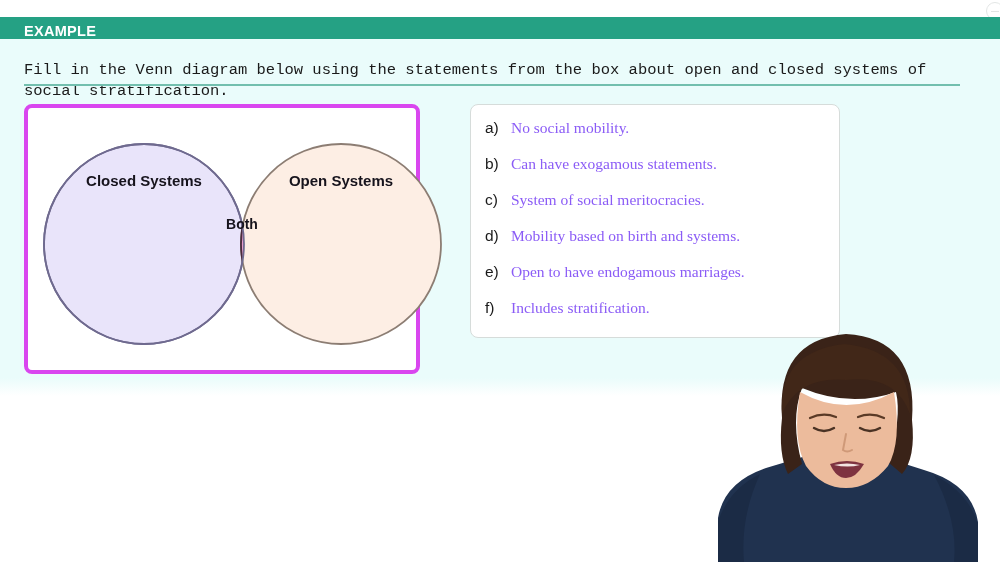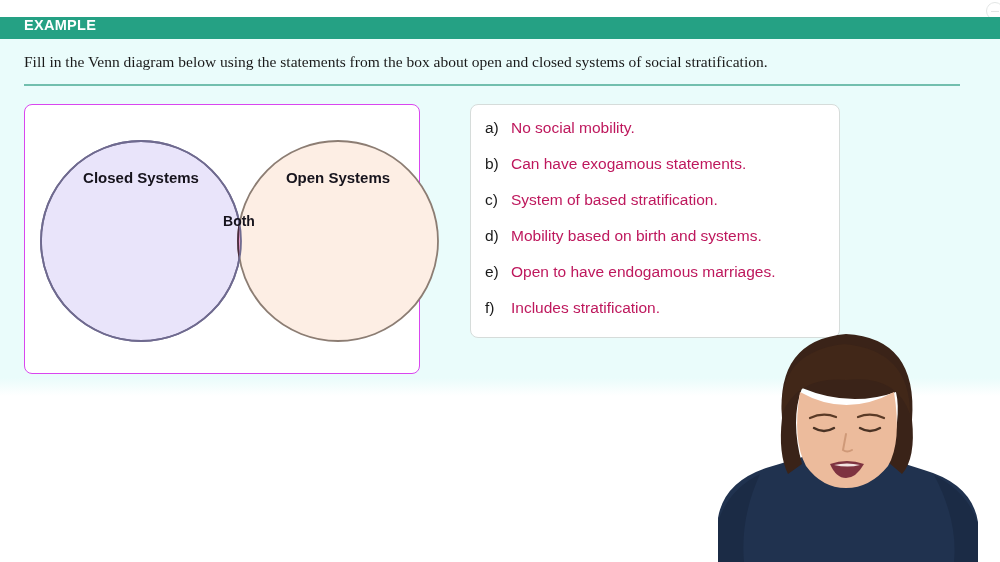--- a/index.html
+++ b/index.html
@@ -68,60 +68,60 @@
 
   
   .example-bar {
     position: absolute;
     left: 0;
     top: 17px;
     width: 1000px;
     height: 22px;
     background: #25a184;
     display: flex;
-    align-items: flex-start;
+    align-items: flex-end;
   }
   .example-bar-label {
     color: #ffffff;
     font-size: 14.5px;
     font-weight: bold;
     letter-spacing: 0.3px;
     margin-left: 24px;
     font-family: "Liberation Sans", sans-serif;
   }
 
   
   .instruction {
     position: absolute;
     left: 24px;
-    top: 52px;
+    top: 60px;
     width: 950px;
     font-size: 15.5px;
     color: #1a1a1a;
     line-height: 1.35;
-    font-family: Liberation Serif, serif;
+    font-family: Liberation Mono, monospace;
   }
   .divider-rule {
     position: absolute;
     left: 24px;
     top: 84px;
     width: 936px;
     height: 2px;
     background: #72bfae;
   }
 
   
   .venn-card {
     position: absolute;
     left: 24px;
     top: 104px;
     width: 396px;
     height: 270px;
     background: #ffffff;
-    border: 1px solid #d946ef;
+    border: 4px solid #d946ef;
     border-radius: 8px;
     box-sizing: border-box;
   }
   .statements-card {
     position: absolute;
     left: 470px;
     top: 104px;
     width: 370px;
     height: 234px;
     background: #ffffff;
@@ -154,22 +154,22 @@
   }
   .statement-marker {
     width: 26px;
     flex: 0 0 26px;
     font-size: 15.5px;
     color: #1a1a1a;
     font-family: "Liberation Sans", sans-serif;
   }
   .statement-text {
     font-size: 15.5px;
-    color: #be185d;
-    font-family: Liberation Sans, sans-serif;
+    color: #8b5cf6;
+    font-family: Liberation Serif, serif;
   }
 
   
   .presenter {
     position: absolute;
     right: 0;
     bottom: 0;
     width: 290px;
     height: 240px;
     overflow: hidden;
@@ -229,21 +229,21 @@
       <span class="statement-text">No social mobility.</span>
     </div>
 
     <div class="statement-row">
       <span class="statement-marker">b)</span>
       <span class="statement-text">Can have exogamous statements.</span>
     </div>
 
     <div class="statement-row">
       <span class="statement-marker">c)</span>
-      <span class="statement-text">System of based stratification.</span>
+      <span class="statement-text">System of social meritocracies.</span>
     </div>
 
     <div class="statement-row">
       <span class="statement-marker">d)</span>
       <span class="statement-text">Mobility based on birth and systems.</span>
     </div>
 
     <div class="statement-row">
       <span class="statement-marker">e)</span>
       <span class="statement-text">Open to have endogamous marriages.</span>

